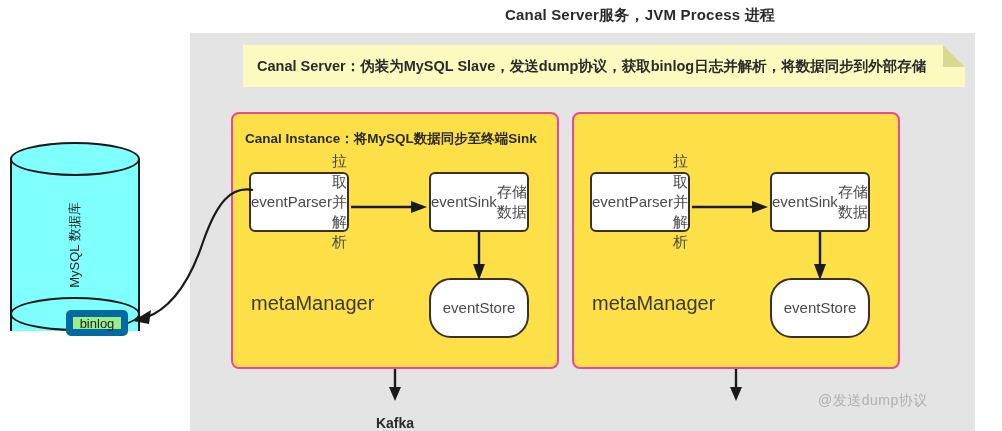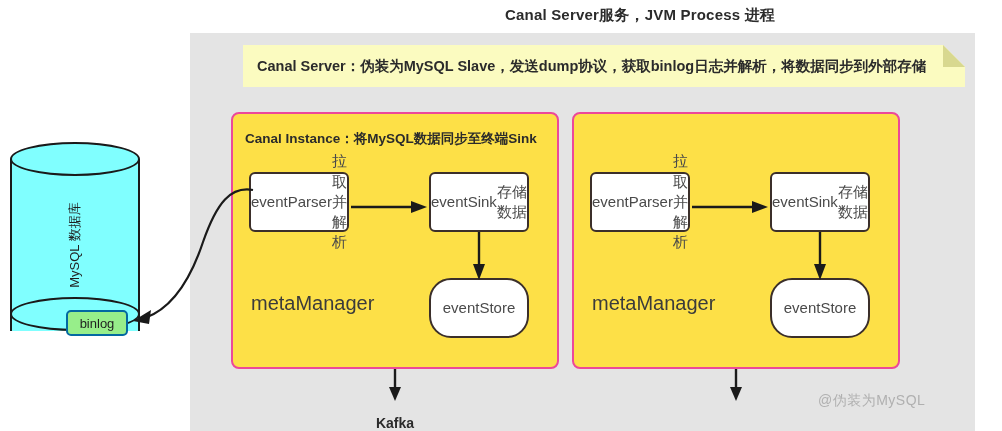--- a/index.html
+++ b/index.html
@@ -217,21 +217,21 @@
     color: #1f1f1f;
     white-space: nowrap;
   }
   .binlog-box {
     position: absolute;
     left: 66px;
     top: 310px;
     width: 62px;
     height: 26px;
     background: #97ee8a;
-    border: 2px solid #0369a1;
+    border: 7px solid #0369a1;
     border-radius: 5px;
     box-sizing: border-box;
     display: flex;
     align-items: center;
     justify-content: center;
     font-size: 13px;
     color: #1f1f1f;
   }
 
   
@@ -349,15 +349,15 @@
 
   <div class="binlog-box">
     <span>binlog</span>
   </div>
 
   <svg class="curve-connector" viewBox="0 0 130 155">
     <path d="M 128 10 C 106 6 92 22 78 62 C 66 98 48 128 20 138" fill="none" stroke="#1a1a1a" stroke-width="2.2"></path>
     <polygon points="8,141 26,130 24,144" fill="#1a1a1a"></polygon>
   </svg>
 
-  <div class="watermark">@伪装为MySQL</div>
+  <div class="watermark">@发送dump协议</div>
 
 </div>
 
 </body></html>

